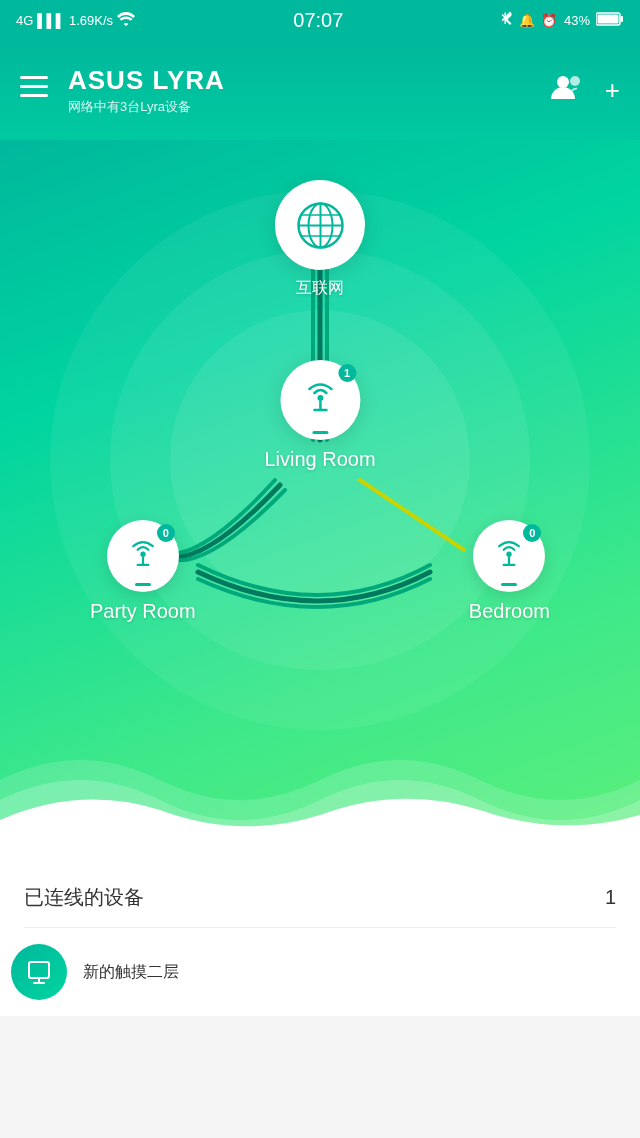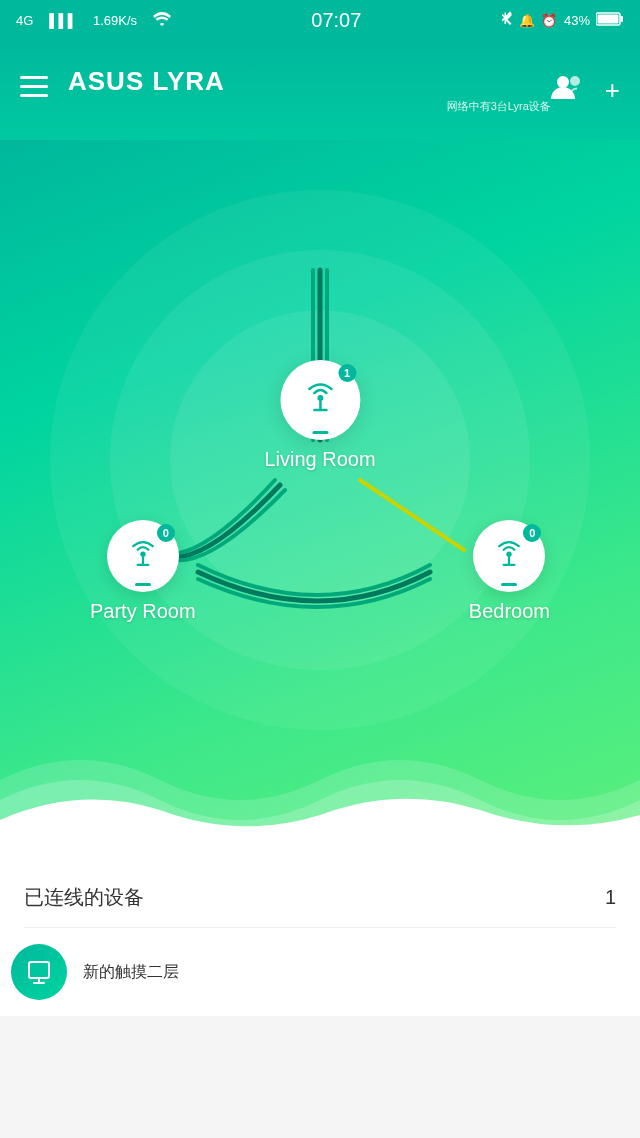--- a/index.html
+++ b/index.html
@@ -17,21 +17,21 @@
       width: 640px;
       height: 40px;
       background: #00b89c;
       display: flex;
       align-items: center;
       justify-content: space-between;
       padding: 0 16px;
       color: white;
       font-size: 13px;
     }
-    .status-left { display: flex; align-items: center; gap: 16px; }
+    .status-left { display: flex; align-items: center; gap: 4px; }
     .status-center { font-size: 20px; font-weight: 500; }
     .status-right { display: flex; align-items: center; gap: 6px; font-size: 13px; }
 
     
     .header {
       width: 640px;
       height: 100px;
       background: linear-gradient(180deg, #00b89c 0%, #00c9a0 100%);
       display: flex;
       align-items: center;
@@ -50,23 +50,22 @@
       flex-direction: column;
     }
     .header-title {
       color: white;
       font-size: 26px;
       font-weight: bold;
       letter-spacing: 1px;
     }
     .header-subtitle {
       color: rgba(255,255,255,0.85);
-      font-size: 11px;
+      font-size: 13px;
       margin-top: 2px;
-      text-align: right;
     }
     .header-icons {
       display: flex;
       align-items: center;
       gap: 20px;
     }
     .header-icon-btn {
       color: white;
       font-size: 26px;
       cursor: pointer;
@@ -353,20 +352,34 @@
     <path d="M 275 340 Q 196 427 157 412" stroke="#00a87a" stroke-width="4" fill="none" stroke-linecap="round"></path>
     <path d="M 285 350 Q 204 433 167 418" stroke="#00a87a" stroke-width="4" fill="none" stroke-linecap="round"></path>
 
     <line x1="360" y1="340" x2="464" y2="410" stroke="#c8d400" stroke-width="4" stroke-linecap="round"></line>
 
     <path d="M 198 432 Q 320 490 430 432" stroke="#007a5e" stroke-width="5" fill="none" stroke-linecap="round"></path>
     <path d="M 198 425 Q 320 485 430 425" stroke="#00a87a" stroke-width="4" fill="none" stroke-linecap="round"></path>
     <path d="M 198 439 Q 320 495 430 439" stroke="#00a87a" stroke-width="4" fill="none" stroke-linecap="round"></path>
   </svg>
 
+  <div class="globe-node">
+    <div class="globe-circle">
+      <svg width="55" height="55" viewBox="0 0 55 55" fill="none">
+        <circle cx="27.5" cy="27.5" r="22" stroke="#00b89c" stroke-width="2.5" fill="none"></circle>
+
+        <ellipse cx="27.5" cy="27.5" rx="12" ry="22" stroke="#00b89c" stroke-width="2" fill="none"></ellipse>
+        <line x1="5.5" y1="27.5" x2="49.5" y2="27.5" stroke="#00b89c" stroke-width="2"></line>
+        <line x1="7" y1="17" x2="48" y2="17" stroke="#00b89c" stroke-width="1.5"></line>
+        <line x1="7" y1="38" x2="48" y2="38" stroke="#00b89c" stroke-width="1.5"></line>
+        <line x1="27.5" y1="5.5" x2="27.5" y2="49.5" stroke="#00b89c" stroke-width="2"></line>
+      </svg>
+    </div>
+    <span class="globe-label">互联网</span>
+  </div>
 
   <div class="living-node">
     <div class="living-circle">
       <svg width="40" height="36" viewBox="0 0 40 36" fill="none">
         <circle cx="20" cy="16" r="3" fill="#00b89c"></circle>
         <path d="M14 11 Q20 5 26 11" stroke="#00b89c" stroke-width="2.5" fill="none" stroke-linecap="round"></path>
         <path d="M9 7 Q20 -2 31 7" stroke="#00b89c" stroke-width="2.5" fill="none" stroke-linecap="round"></path>
         <line x1="20" y1="19" x2="20" y2="28" stroke="#00b89c" stroke-width="2.5"></line>
         <line x1="14" y1="28" x2="26" y2="28" stroke="#00b89c" stroke-width="2.5" stroke-linecap="round"></line>
       </svg>

